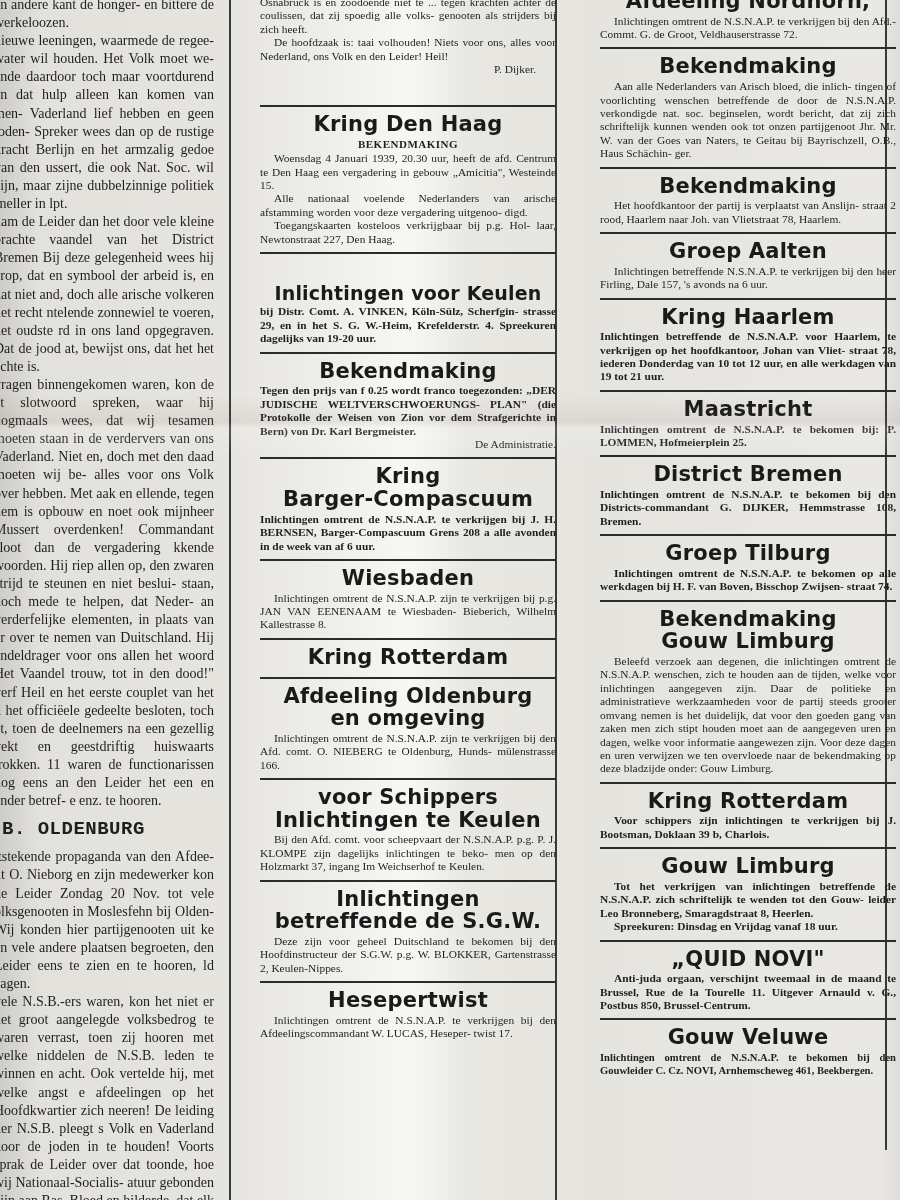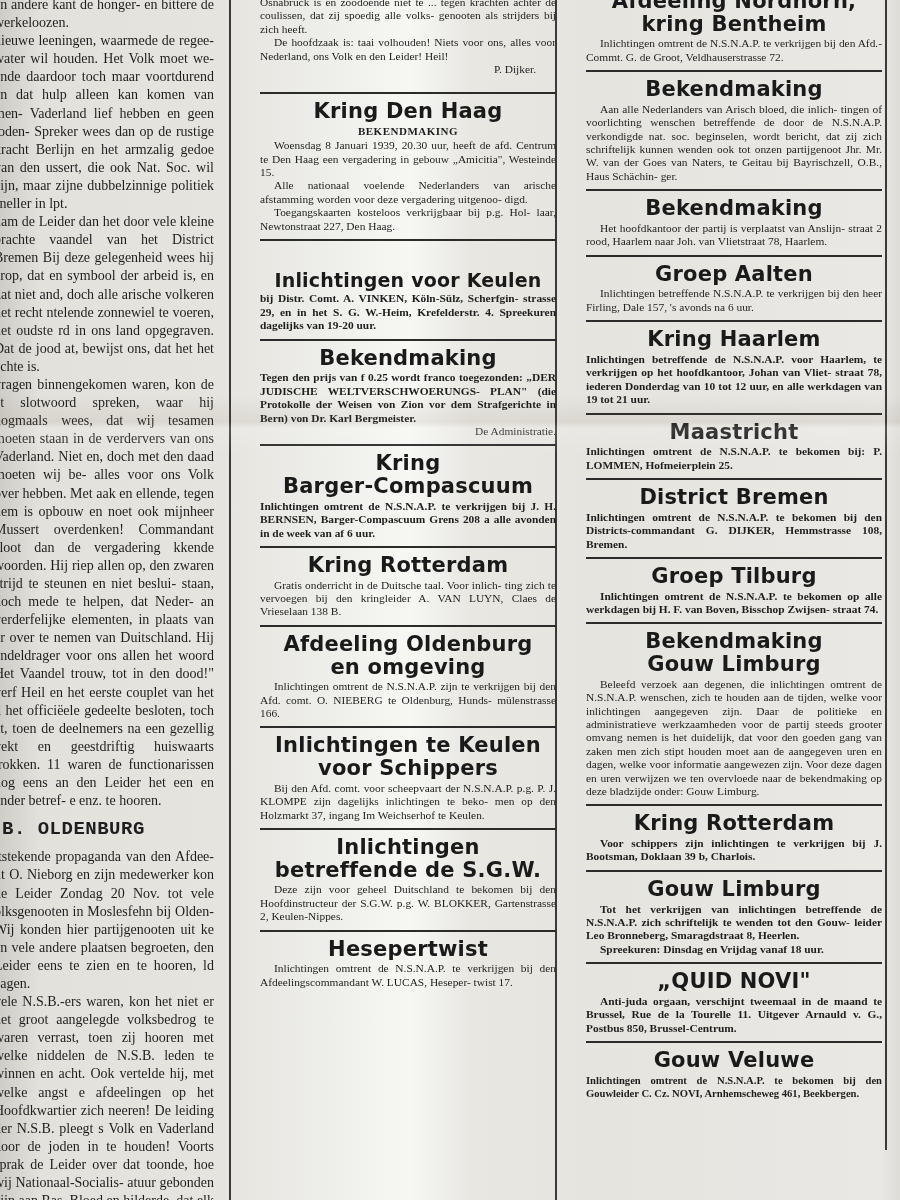--- a/index.html
+++ b/index.html
@@ -15,21 +15,21 @@
       background: linear-gradient(90deg, #cfcdc7 0px, #e3e1dc 40px, #e6e4df 220px, #eeeeea 330px, #f7f7f4 410px, #e8e7e2 470px, #e5e4df 600px, #e9e8e4 880px, #dddcd7 900px);
     }
     .fold-h {
       position:absolute; left:0; top:395px; width:900px; height:60px;
       background: linear-gradient(180deg, rgba(0,0,0,0) 0%, rgba(120,100,80,0.10) 45%, rgba(255,255,255,0.15) 55%, rgba(0,0,0,0) 100%);
       pointer-events:none;
     }
     .col { position:absolute; top:0; }
     .col-left { left:0; width:222px; padding-left:0; }
     .col-mid { left:260px; width:296px; }
-    .col-right { left:586px; width:296px; }
+    .col-right { left:600px; width:296px; }
     .rule-v { position:absolute; top:0; width:2px; height:1200px; background:#3a3a3a; }
     .rule-v.a { left:229px; }
     .rule-v.b { left:555px; }
     .rule-v.c { left:885px; height:1150px; }
 
     .body-text {
       font-size:12.6px; line-height:18.1px; text-align:justify;
       margin:0; padding:0 8px 0 0;
       white-space:normal;
     }
@@ -77,24 +77,24 @@
     </div>
   </div>
 
   <div class="col col-mid">
     <div class="ad first" style="padding-top:0;">
       <p class="ad-text noindent" style="margin-top:-4px;">Osnabrück is en zoodoende niet te ... tegen krachten achter de coulissen, dat zij spoedig alle volks- genooten als strijders bij zich heeft.</p>
       <p class="ad-text">De hoofdzaak is: taai volhouden! Niets voor ons, alles voor Nederland, ons Volk en den Leider! Heil!</p>
       <p class="ad-sign" style="padding-right:20px;">P. Dijker.</p>
     </div>
 
-    <div class="ad" style="margin-top:10px;">
+    <div class="ad" style="margin-top:23px;">
       <div class="ad-title">Kring Den Haag</div>
       <div class="ad-sub">BEKENDMAKING</div>
-      <p class="ad-text">Woensdag 8 Januari 1939, 20.30 uur, heeft de afd. Centrum te Den Haag een vergadering in gebouw „Amicitia", Westeinde 15.</p>
+      <p class="ad-text">Woensdag 4 Januari 1939, 20.30 uur, heeft de afd. Centrum te Den Haag een vergadering in gebouw „Amicitia", Westeinde 15.</p>
       <p class="ad-text">Alle nationaal voelende Nederlanders van arische afstamming worden voor deze vergadering uitgenoo- digd.</p>
       <p class="ad-text">Toegangskaarten kosteloos verkrijgbaar bij p.g. Hol- laar, Newtonstraat 227, Den Haag.</p>
     </div>
 
     <div class="ad">
       <div class="ad-title" style="font-size:19px;margin-top:25px;">Inlichtingen voor Keulen</div>
       <p class="ad-text noindent bold">bij Distr. Comt. A. VINKEN, Köln-Sülz, Scherfgin- strasse 29, en in het S. G. W.-Heim, Krefelderstr. 4. Spreekuren dagelijks van 19-20 uur.</p>
     </div>
 
     <div class="ad">
@@ -104,38 +104,41 @@
     </div>
 
     <div class="ad" style="">
       <div class="ad-title">
         <div>Kring</div>
         <div>Barger-Compascuum</div>
       </div>
       <p class="ad-text noindent bold">Inlichtingen omtrent de N.S.N.A.P. te verkrijgen bij J. H. BERNSEN, Barger-Compascuum Grens 208 a alle avonden in de week van af 6 uur.</p>
     </div>
 
+    <div class="ad">
+      <div class="ad-title">Wiesbaden</div>
+      <p class="ad-text">Inlichtingen omtrent de N.S.N.A.P. zijn te verkrijgen bij p.g. JAN VAN EENENAAM te Wiesbaden- Bieberich, Wilhelm Kallestrasse 8.</p>
+    </div>
 
     <div class="ad">
       <div class="ad-title">Kring Rotterdam</div>
-      <p class="ad-text">Gratis onderricht in de Duitsche taal. Voor inlich- ting zich te vervoegen bij den kringleider A. VAN LUYN, Claes de Vrieselaan 138 B.</p>
     </div>
 
     <div class="ad">
       <div class="ad-title">
         <div>Afdeeling Oldenburg</div>
         <div>en omgeving</div>
       </div>
       <p class="ad-text">Inlichtingen omtrent de N.S.N.A.P. zijn te verkrijgen bij den Afd. comt. O. NIEBERG te Oldenburg, Hunds- mülenstrasse 166.</p>
     </div>
 
     <div class="ad">
       <div class="ad-title">
+        <div>voor Schippers</div>
         <div>Inlichtingen te Keulen</div>
-        <div>voor Schippers</div>
       </div>
       <p class="ad-text">Bij den Afd. comt. voor scheepvaart der N.S.N.A.P. p.g. P. J. KLOMPE zijn dagelijks inlichtingen te beko- men op den Holzmarkt 37, ingang Im Weichserhof te Keulen.</p>
     </div>
 
     <div class="ad">
       <div class="ad-title">
         <div>Inlichtingen</div>
         <div>betreffende de S.G.W.</div>
       </div>
       <p class="ad-text">Deze zijn voor geheel Duitschland te bekomen bij den Hoofdinstructeur der S.G.W. p.g. W. BLOKKER, Gartenstrasse 2, Keulen-Nippes.</p>
@@ -144,21 +147,20 @@
     <div class="ad">
       <div class="ad-title">Hesepertwist</div>
       <p class="ad-text">Inlichtingen omtrent de N.S.N.A.P. te verkrijgen bij den Afdeelingscommandant W. LUCAS, Heseper- twist 17.</p>
     </div>
   </div>
 
   <div class="col col-right">
     <div class="ad first" style="padding-top:0; margin-top:-12px;">
       <div class="ad-title">
         <div>Afdeeling Nordhorn,</div>
-        <div>kring Bentheim</div>
       </div>
       <p class="ad-text">Inlichtingen omtrent de N.S.N.A.P. te verkrijgen bij den Afd.-Commt. G. de Groot, Veldhauserstrasse 72.</p>
     </div>
 
     <div class="ad">
       <div class="ad-title">Bekendmaking</div>
       <p class="ad-text">Aan alle Nederlanders van Arisch bloed, die inlich- tingen of voorlichting wenschen betreffende de door de N.S.N.A.P. verkondigde nat. soc. beginselen, wordt bericht, dat zij zich schriftelijk kunnen wenden ook tot onzen partijgenoot Jhr. Mr. W. van der Goes van Naters, te Geitau bij Bayrischzell, O.B., Haus Schächin- ger.</p>
     </div>
 
     <div class="ad">

